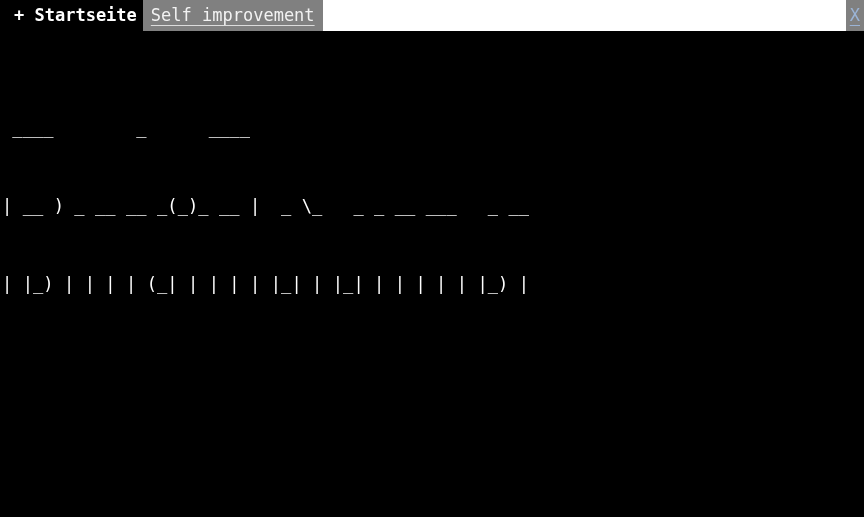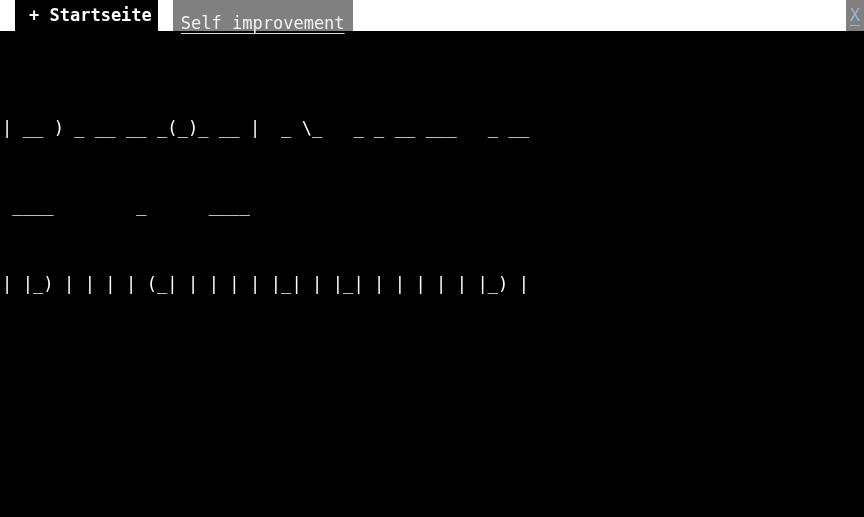--- a/index.html
+++ b/index.html
@@ -24,35 +24,34 @@
     box-sizing: border-box;
   }
   .tab {
     font-size: 17px;
     line-height: 31px;
     height: 31px;
     white-space: pre;
     letter-spacing: 0px;
     box-sizing: border-box;
     font-family: "DejaVu Sans Mono", "Liberation Mono", monospace;
-    margin-left: 15px;
   }
   .tab-active {
     background: #000000;
     color: #ffffff;
     font-weight: bold;
     padding: 0 6px 0 14px;
   }
   .tab-inactive {
     background: #808080;
     color: #f2f2f2;
     text-decoration: underline;
     text-underline-offset: 4px;
     text-decoration-color: #dcdcdc;
-    padding: 8px 8px;
+    padding: 0 8px;
   }
   .tab-fill {
     flex: 1 1 auto;
     background: #ffffff;
   }
   .tab-close {
     background: #808080;
     color: #9bb4d6;
     font-size: 17px;
     line-height: 31px;
@@ -88,22 +87,22 @@
 
 <div id="tabline">
   <div class="tab tab-active">+ Startseite</div>
   <div class="tab tab-inactive">Self improvement</div>
   <div class="tab-fill"></div>
   <div class="tab-close">X</div>
 </div>
 
 <div id="buffer">
 
+  <div class="row ascii"> ____        _      ____</div>
   <div class="row ascii">| __ ) _ __ __ _(_)_ __ |  _ \_   _ _ __ ___   _ __</div>
-  <div class="row ascii"> ____        _      ____</div>
   <div class="row ascii">| |_) | | | | (_| | | | | |_| | |_| | | | | | |_) |</div>
 
   
 
   
 
   
 
   
   

